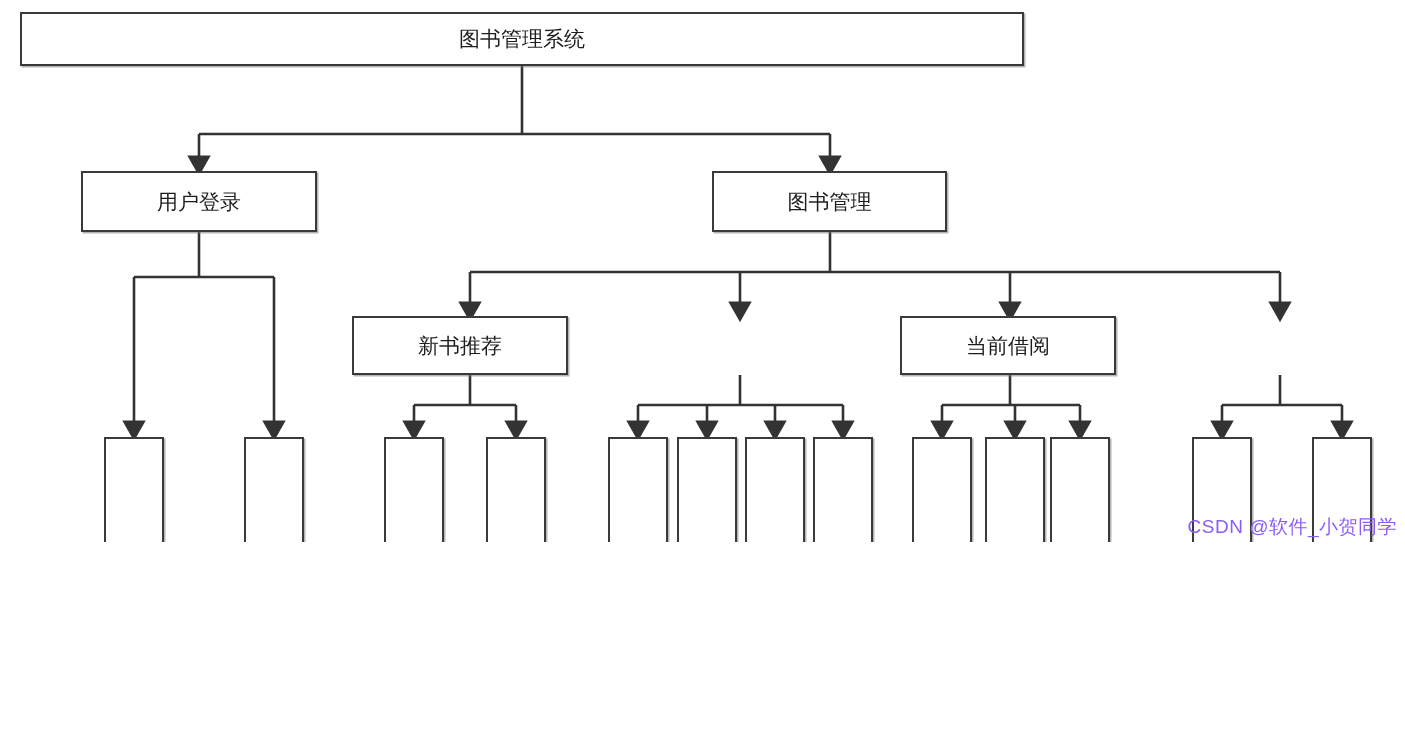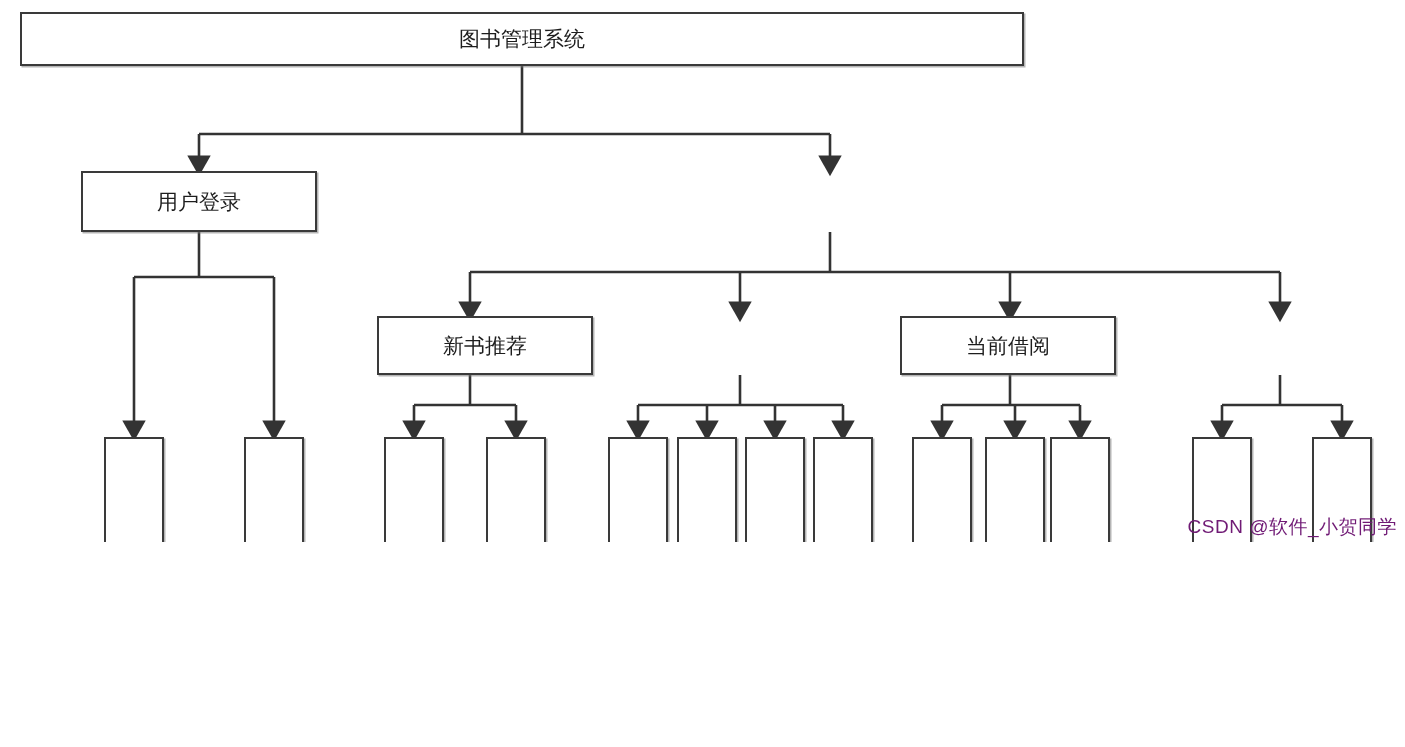--- a/index.html
+++ b/index.html
@@ -51,21 +51,21 @@
     justify-content: center;
   }
   .node-v.centered {
     align-items: center;
   }
   #watermark {
     position: absolute;
     right: 8px;
     bottom: 2px;
     font-size: 19px;
-    color: #701a75;
+    color: #8b5cf6;
     white-space: nowrap;
     letter-spacing: 0.5px;
   }
 </style>
 </head>
 <body>
 
 <div id="canvas">
 
   <svg id="wires" viewBox="0 0 1405 747" xmlns="http://www.w3.org/2000/svg">
@@ -118,22 +118,25 @@
     </g>
   </svg>
 
   <div class="node node-h" style="left:20px; top:12px; width:1004px; height:54px;">
     <span>图书管理系统</span>
   </div>
 
   <div class="node node-h" style="left:81px; top:171px; width:236px; height:61px;">
     <span>用户登录</span>
   </div>
+  <div class="node node-h" style="left:712px; top:171px; width:235px; height:61px;">
+    <span>图书管理</span>
+  </div>
 
-  <div class="node node-h" style="left:377px; top:316px; width:216px; height:59px;">
+  <div class="node node-h" style="left:352px; top:316px; width:216px; height:59px;">
     <span>新书推荐</span>
   </div>
   <div class="node node-h" style="left:900px; top:316px; width:216px; height:59px;">
     <span>当前借阅</span>
   </div>
 
   <div class="node node-v centered" style="left:104px; top:437px; width:60px; height:298px;">
     <span>用户登录</span>
   </div>
   <div class="node node-v centered" style="left:244px; top:437px; width:60px; height:298px;">

